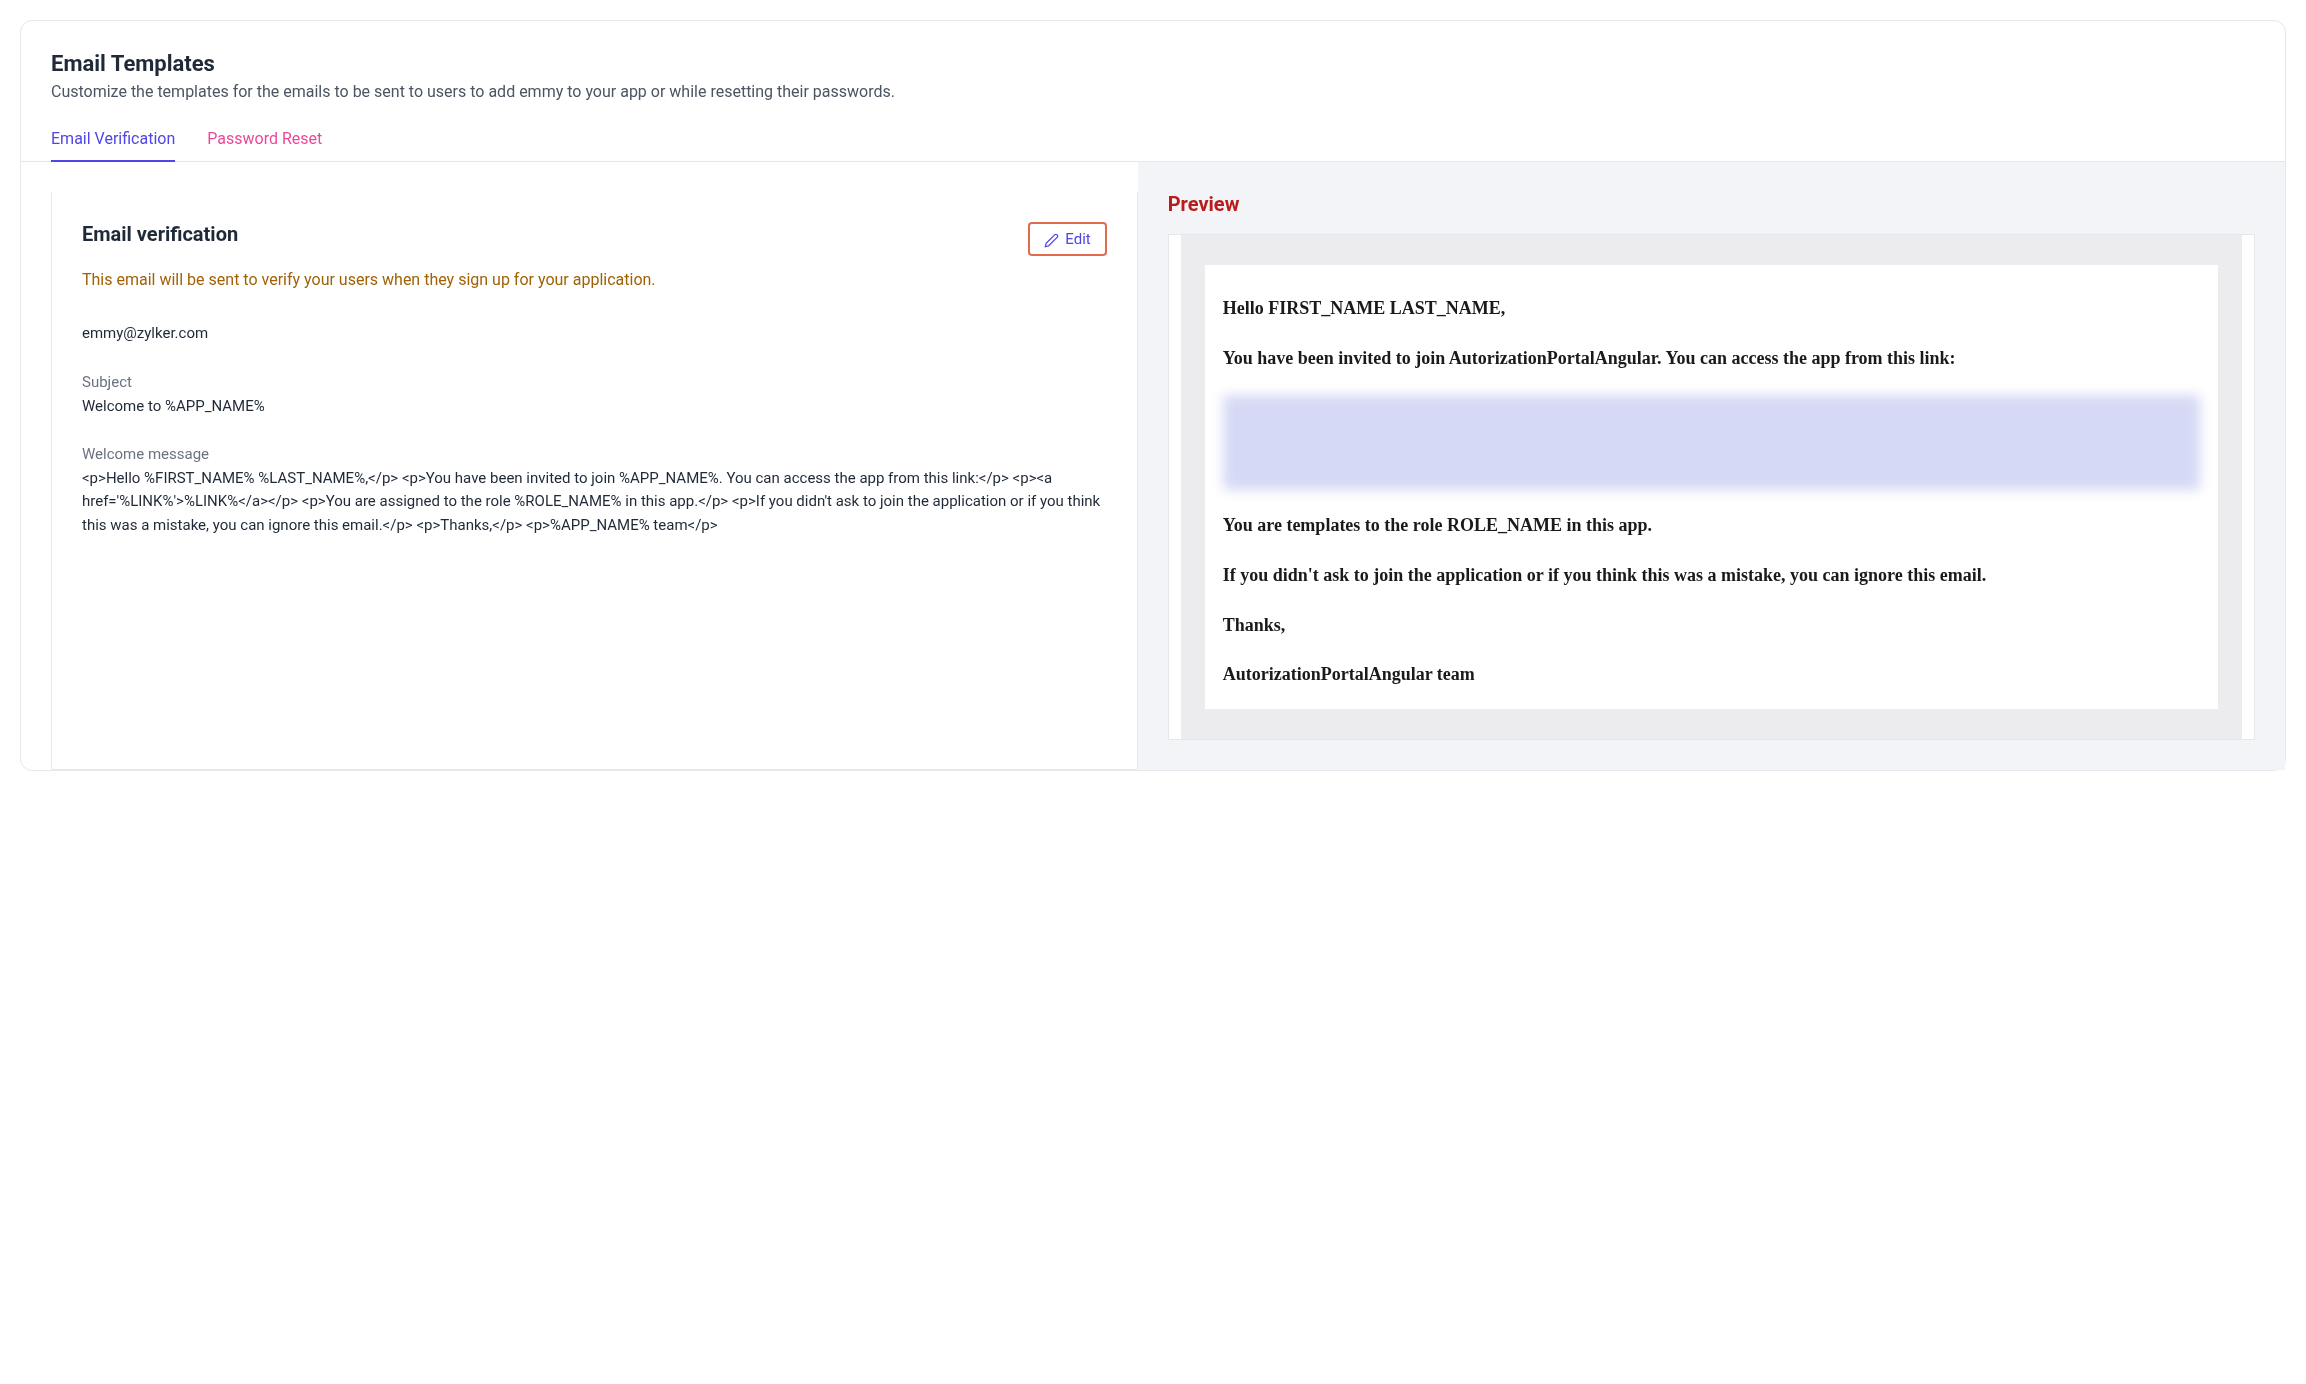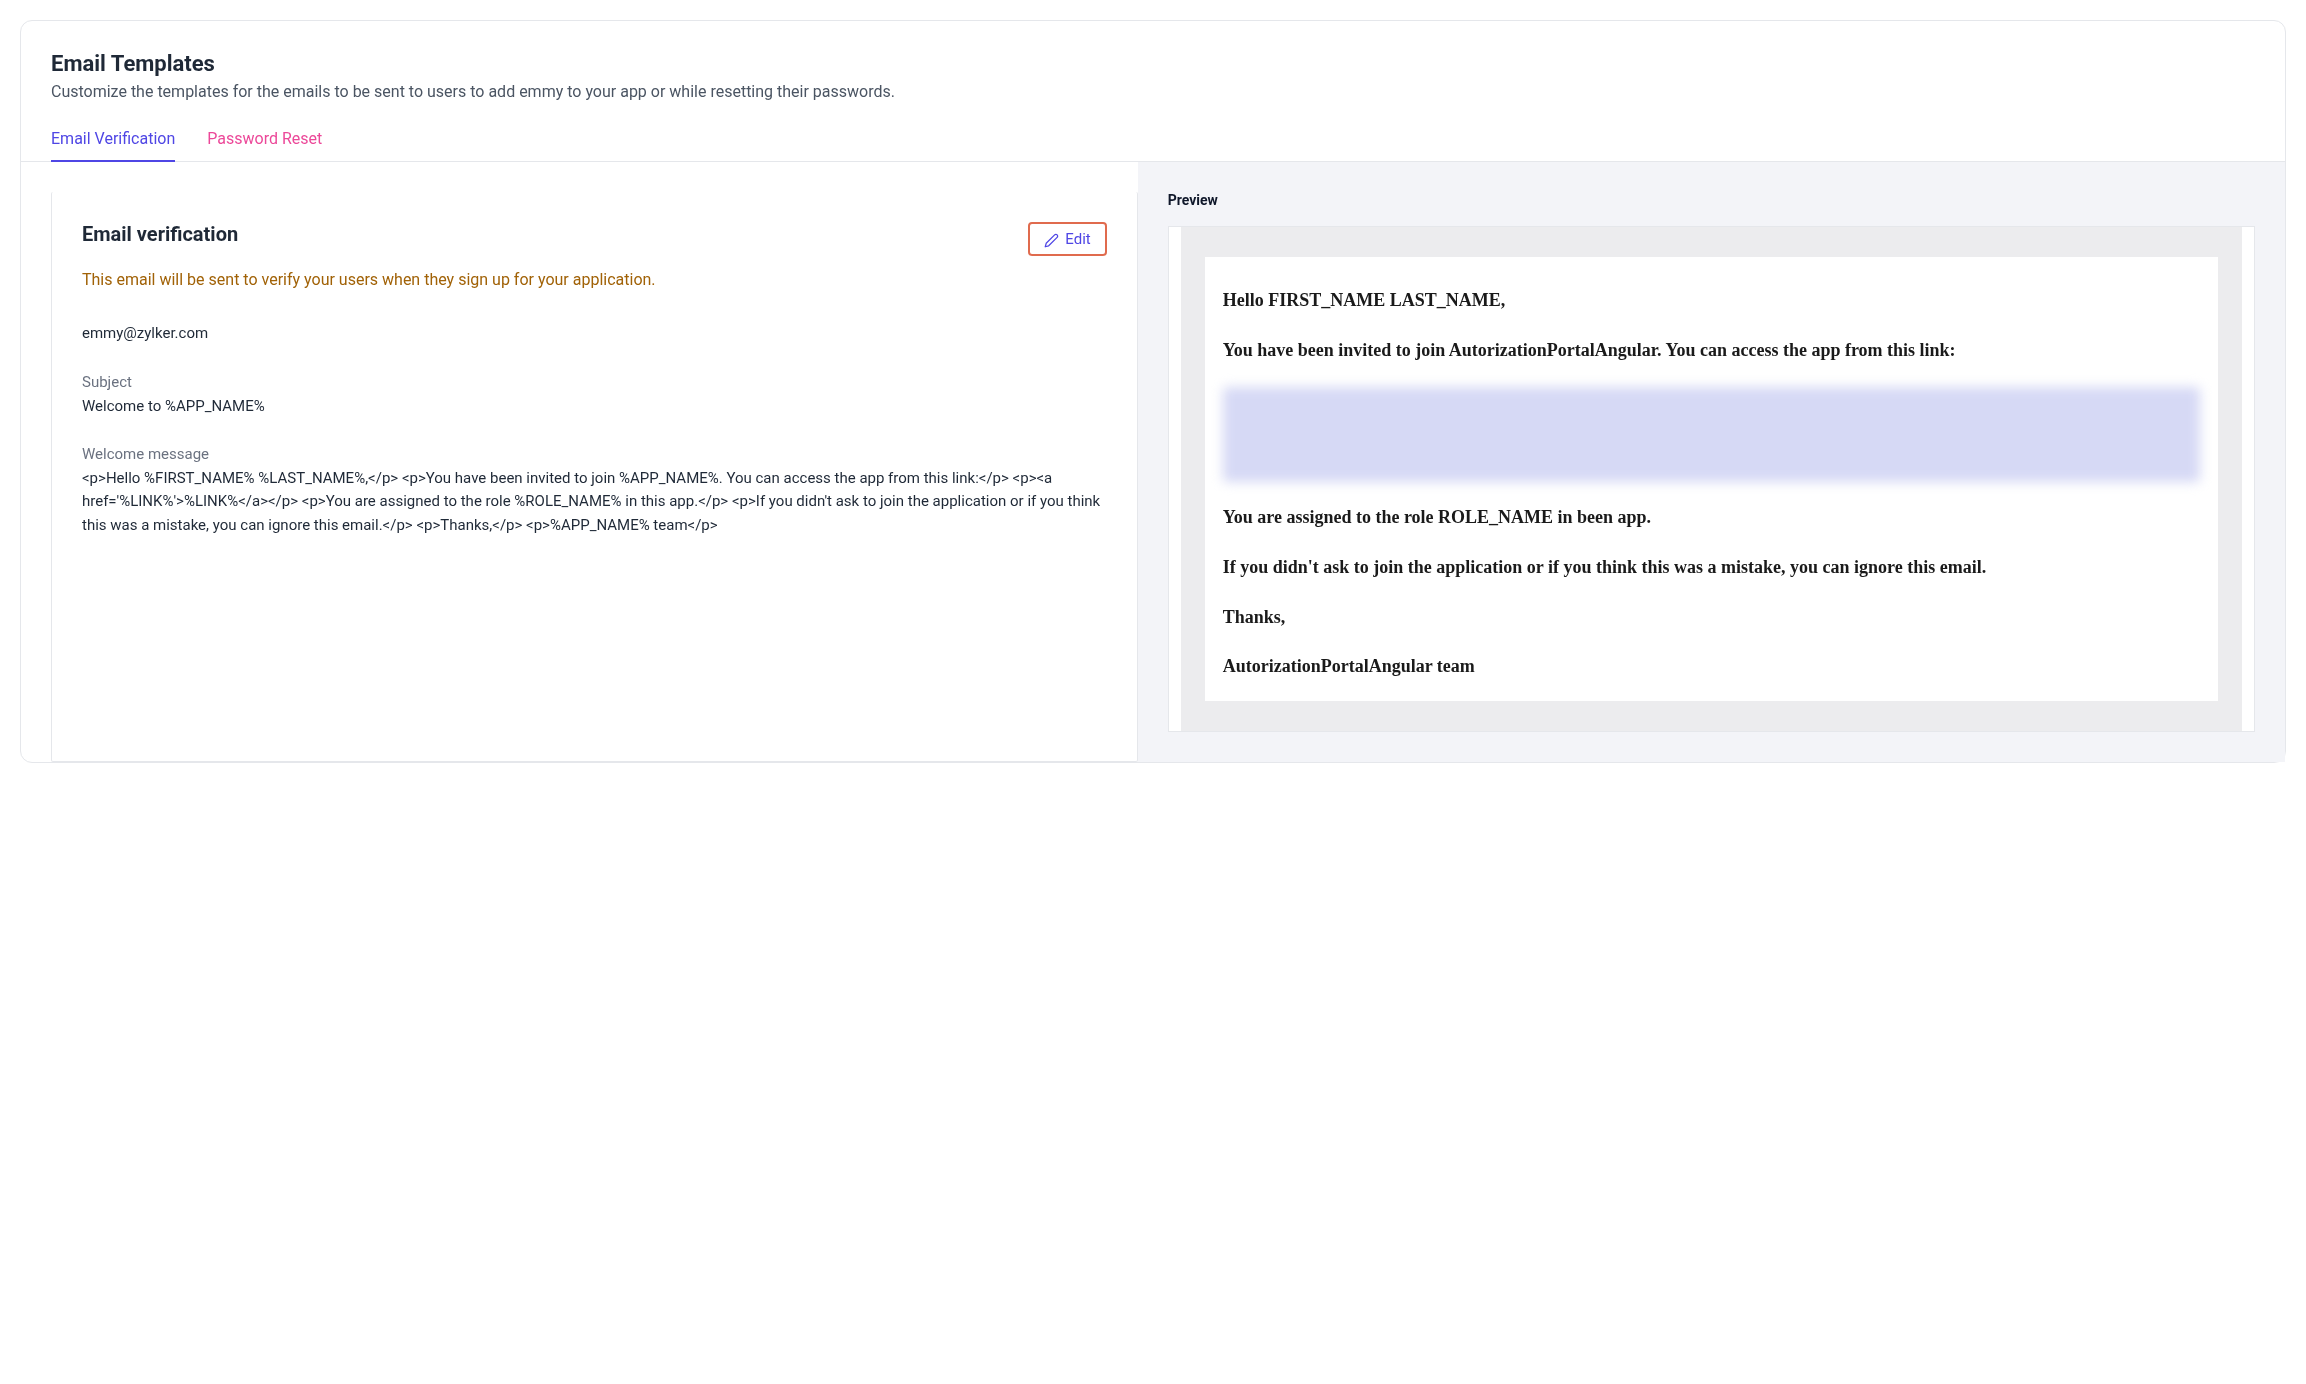--- a/index.html
+++ b/index.html
@@ -116,23 +116,23 @@
       color: #1f2937;
       line-height: 1.5;
     }
     .welcome-message {
       font-size: 15px;
       color: #1f2937;
       line-height: 1.55;
       word-break: break-word;
     }
     .preview-title {
-      font-size: 14px;
+      font-size: 20px;
       font-weight: 700;
-      color: #0f172a;
+      color: #b91c1c;
       margin-bottom: 18px;
     }
     .preview-box {
       background: #fff;
       border: 1px solid #e5e7eb;
       padding: 0;
     }
     .preview-inner {
       padding: 0 12px;
     }
@@ -215,21 +215,21 @@
 
     <div class="right-panel">
       <div class="preview-title">Preview</div>
       <div class="preview-box">
         <div class="preview-inner">
         <div class="preview-gutter">
           <div class="preview-content">
             <p>Hello FIRST_NAME LAST_NAME,</p>
             <p>You have been invited to join AutorizationPortalAngular. You can access the app from this link:</p>
             <div class="blurred-link"></div>
-            <p>You are assigned to the role ROLE_NAME in been app.</p>
+            <p>You are templates to the role ROLE_NAME in this app.</p>
             <p>If you didn't ask to join the application or if you think this was a mistake, you can ignore this email.</p>
             <p>Thanks,</p>
             <p style="margin-bottom:0;">AutorizationPortalAngular team</p>
           </div>
         </div>
         </div>
       </div>
     </div>
 
   </div>

